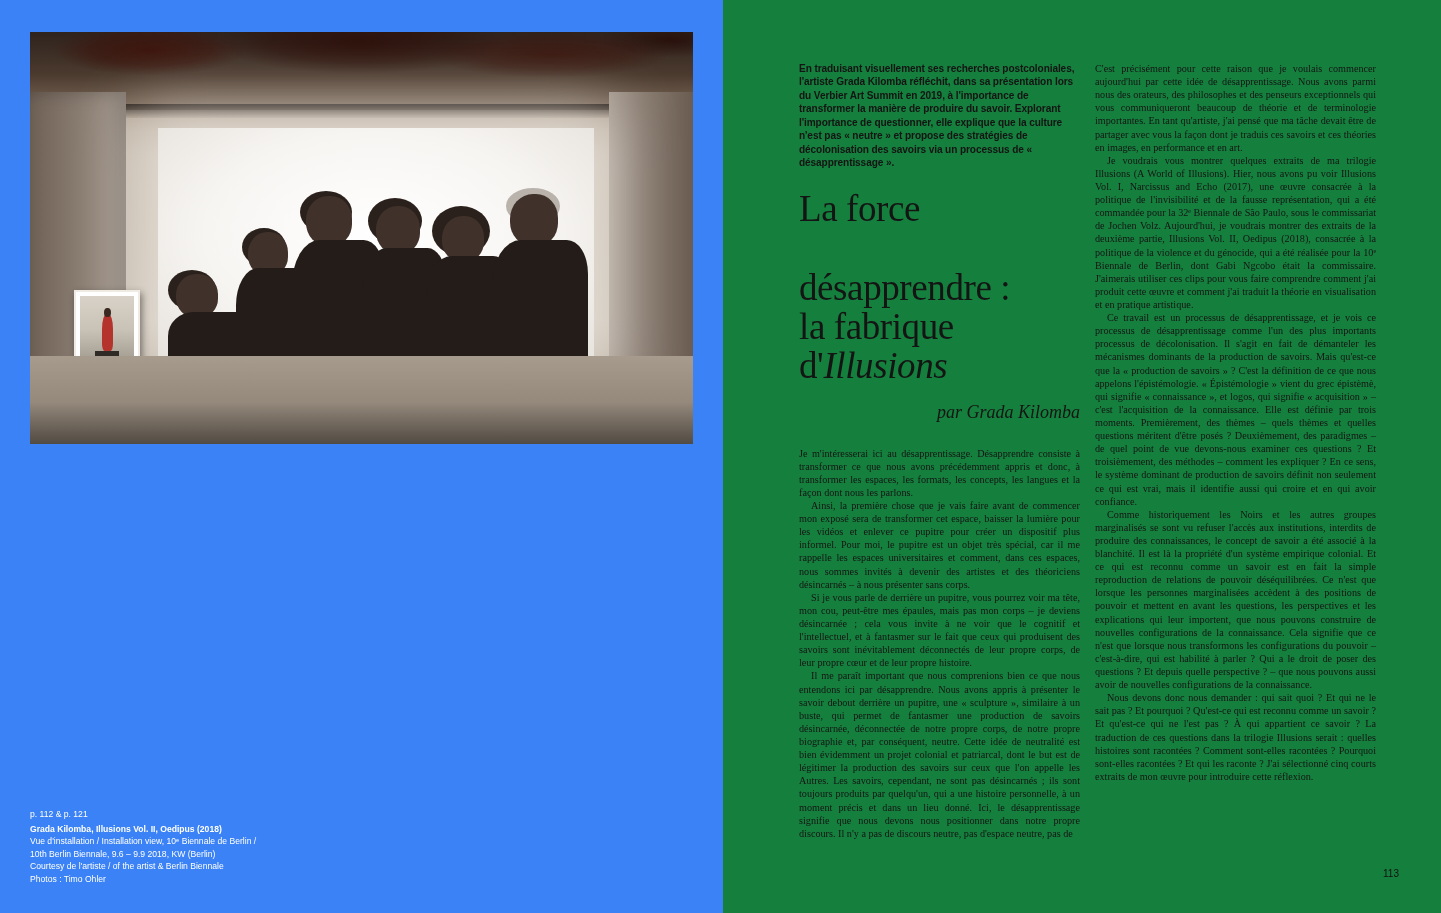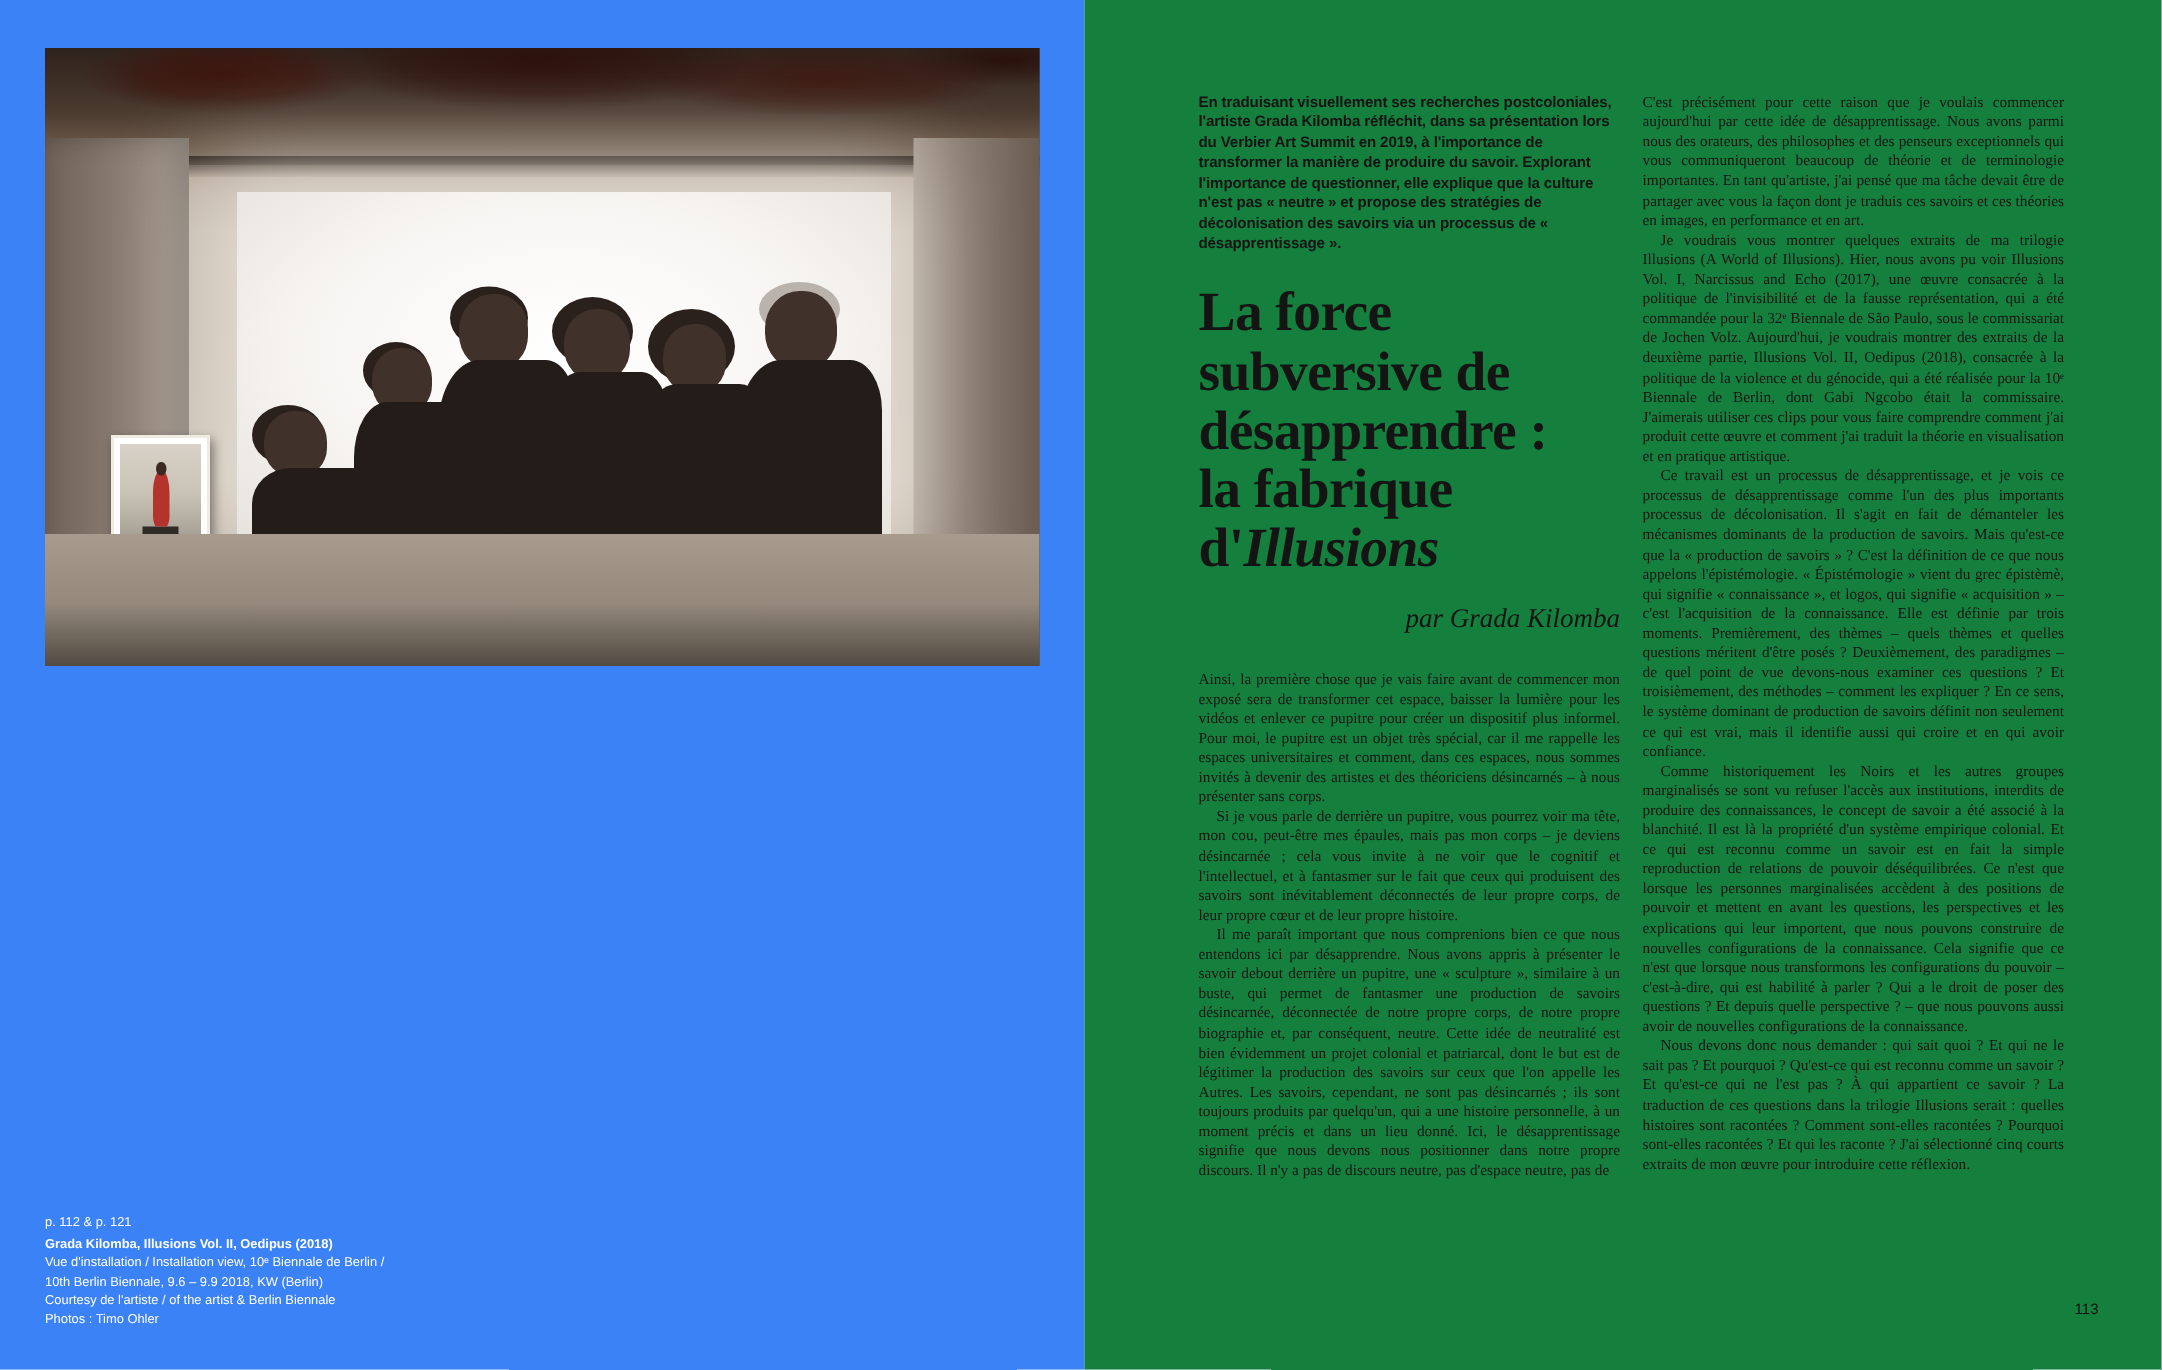--- a/index.html
+++ b/index.html
@@ -188,21 +188,21 @@
     font-family: "Liberation Sans", sans-serif;
     font-weight: bold;
     font-size: 10.1px;
     line-height: 1.33;
     letter-spacing: -0.1px;
     text-align: left;
     margin: 0 0 20px 0;
   }
   h1.headline {
     font-family: "Liberation Serif", serif;
-    font-weight: bold;
+    font-weight: normal;
     font-size: 37px;
     line-height: 1.06;
     letter-spacing: -0.4px;
     margin: 0 0 16px 0;
     text-align: left;
   }
   h1.headline em { font-style: italic; }
   .byline {
     font-family: "Liberation Serif", serif;
     font-style: italic;
@@ -296,28 +296,29 @@
     </div>
   </div>
 
   <div class="right-page">
 
     <div class="col col-left">
       <p class="intro">En traduisant visuellement ses recherches postcoloniales, l'artiste Grada Kilomba réfléchit, dans sa présentation lors du Verbier Art Summit en 2019, à l'importance de transformer la manière de produire du savoir. Explorant l'importance de questionner, elle explique que la culture n'est pas « neutre » et propose des stratégies de décolonisation des savoirs via un processus de « désapprentissage ».</p>
 
       <h1 class="headline">
         <span>La force</span><br>
-        <span>subversive de</span><br>
+        <br>
         <span>désapprendre :</span><br>
         <span>la fabrique</span><br>
         <span>d'</span><em>Illusions</em>
       </h1>
 
       <div class="byline">par Grada Kilomba</div>
 
+      <p class="body-par">Je m'intéresserai ici au désapprentissage. Désapprendre consiste à transformer ce que nous avons précédemment appris et donc, à transformer les espaces, les formats, les concepts, les langues et la façon dont nous les parlons.</p>
       <p class="body-par">Ainsi, la première chose que je vais faire avant de commencer mon exposé sera de transformer cet espace, baisser la lumière pour les vidéos et enlever ce pupitre pour créer un dispositif plus informel. Pour moi, le pupitre est un objet très spécial, car il me rappelle les espaces universitaires et comment, dans ces espaces, nous sommes invités à devenir des artistes et des théoriciens désincarnés – à nous présenter sans corps.</p>
       <p class="body-par">Si je vous parle de derrière un pupitre, vous pourrez voir ma tête, mon cou, peut-être mes épaules, mais pas mon corps – je deviens désincarnée ; cela vous invite à ne voir que le cognitif et l'intellectuel, et à fantasmer sur le fait que ceux qui produisent des savoirs sont inévitablement déconnectés de leur propre corps, de leur propre cœur et de leur propre histoire.</p>
       <p class="body-par">Il me paraît important que nous comprenions bien ce que nous entendons ici par désapprendre. Nous avons appris à présenter le savoir debout derrière un pupitre, une « sculpture », similaire à un buste, qui permet de fantasmer une production de savoirs désincarnée, déconnectée de notre propre corps, de notre propre biographie et, par conséquent, neutre. Cette idée de neutralité est bien évidemment un projet colonial et patriarcal, dont le but est de légitimer la production des savoirs sur ceux que l'on appelle les Autres. Les savoirs, cependant, ne sont pas désincarnés ; ils sont toujours produits par quelqu'un, qui a une histoire personnelle, à un moment précis et dans un lieu donné. Ici, le désapprentissage signifie que nous devons nous positionner dans notre propre discours. Il n'y a pas de discours neutre, pas d'espace neutre, pas de</p>
     </div>
 
     <div class="col col-right">
       <p class="body-par">C'est précisément pour cette raison que je voulais commencer aujourd'hui par cette idée de désapprentissage. Nous avons parmi nous des orateurs, des philosophes et des penseurs exceptionnels qui vous communiqueront beaucoup de théorie et de terminologie importantes. En tant qu'artiste, j'ai pensé que ma tâche devait être de partager avec vous la façon dont je traduis ces savoirs et ces théories en images, en performance et en art.</p>
       <p class="body-par">Je voudrais vous montrer quelques extraits de ma trilogie Illusions (A World of Illusions). Hier, nous avons pu voir Illusions Vol. I, Narcissus and Echo (2017), une œuvre consacrée à la politique de l'invisibilité et de la fausse représentation, qui a été commandée pour la 32ᵉ Biennale de São Paulo, sous le commissariat de Jochen Volz. Aujourd'hui, je voudrais montrer des extraits de la deuxième partie, Illusions Vol. II, Oedipus (2018), consacrée à la politique de la violence et du génocide, qui a été réalisée pour la 10ᵉ Biennale de Berlin, dont Gabi Ngcobo était la commissaire. J'aimerais utiliser ces clips pour vous faire comprendre comment j'ai produit cette œuvre et comment j'ai traduit la théorie en visualisation et en pratique artistique.</p>
       <p class="body-par">Ce travail est un processus de désapprentissage, et je vois ce processus de désapprentissage comme l'un des plus importants processus de décolonisation. Il s'agit en fait de démanteler les mécanismes dominants de la production de savoirs. Mais qu'est-ce que la « production de savoirs » ? C'est la définition de ce que nous appelons l'épistémologie. « Épistémologie » vient du grec épistèmè, qui signifie « connaissance », et logos, qui signifie « acquisition » – c'est l'acquisition de la connaissance. Elle est définie par trois moments. Premièrement, des thèmes – quels thèmes et quelles questions méritent d'être posés ? Deuxièmement, des paradigmes – de quel point de vue devons-nous examiner ces questions ? Et troisièmement, des méthodes – comment les expliquer ? En ce sens, le système dominant de production de savoirs définit non seulement ce qui est vrai, mais il identifie aussi qui croire et en qui avoir confiance.</p>
       <p class="body-par">Comme historiquement les Noirs et les autres groupes marginalisés se sont vu refuser l'accès aux institutions, interdits de produire des connaissances, le concept de savoir a été associé à la blanchité. Il est là la propriété d'un système empirique colonial. Et ce qui est reconnu comme un savoir est en fait la simple reproduction de relations de pouvoir déséquilibrées. Ce n'est que lorsque les personnes marginalisées accèdent à des positions de pouvoir et mettent en avant les questions, les perspectives et les explications qui leur importent, que nous pouvons construire de nouvelles configurations de la connaissance. Cela signifie que ce n'est que lorsque nous transformons les configurations du pouvoir – c'est-à-dire, qui est habilité à parler ? Qui a le droit de poser des questions ? Et depuis quelle perspective ? – que nous pouvons aussi avoir de nouvelles configurations de la connaissance.</p>

